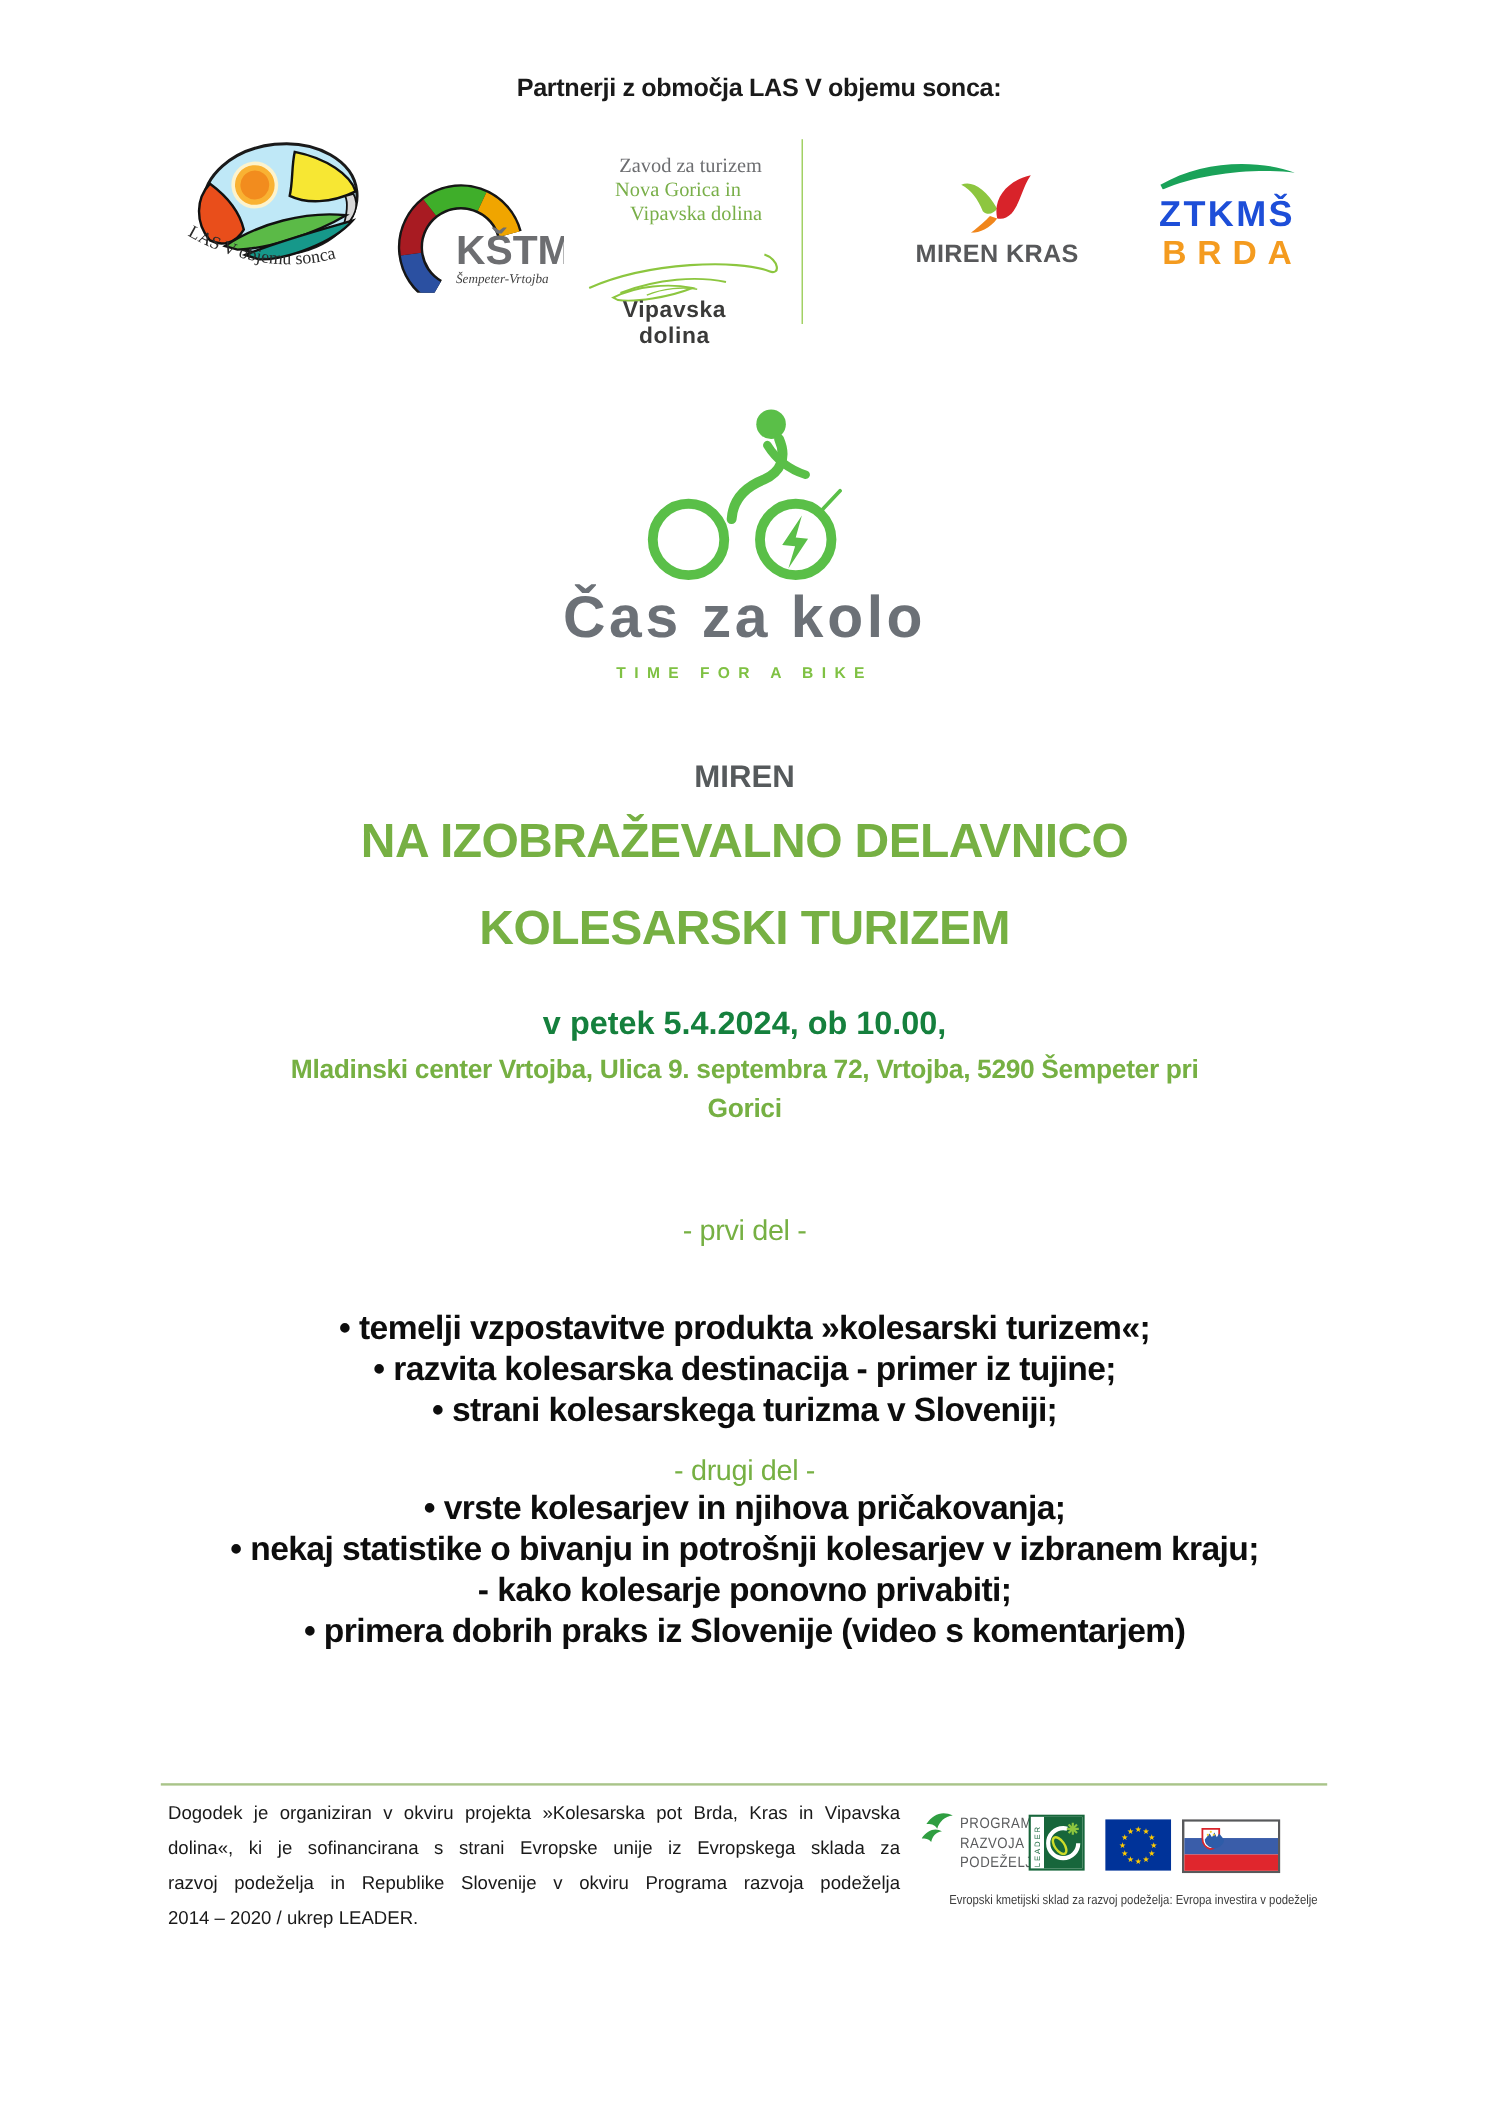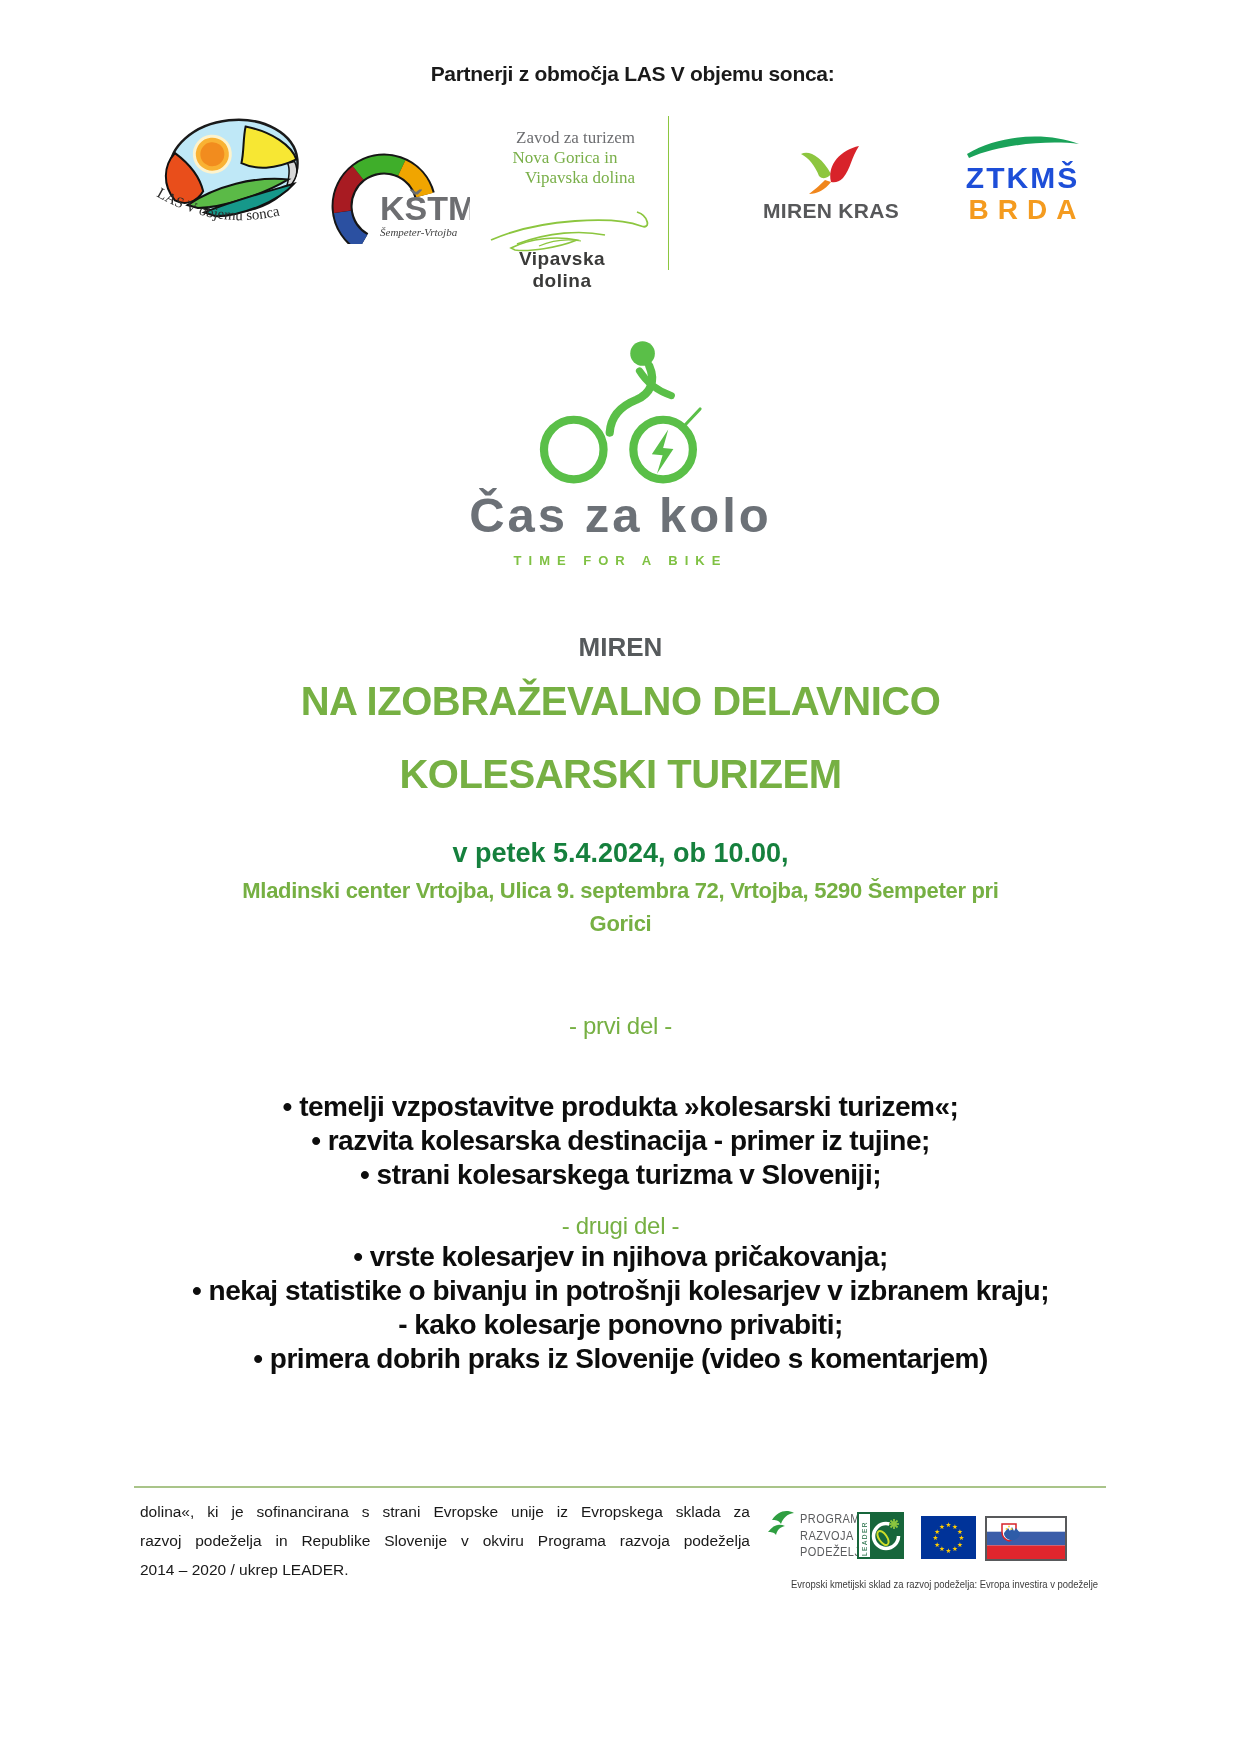--- a/index.html
+++ b/index.html
@@ -162,20 +162,21 @@
   <div class="center-line agenda-items part2-items">
     <div>• vrste kolesarjev in njihova pričakovanja;</div>
     <div>• nekaj statistike o bivanju in potrošnji kolesarjev v izbranem kraju;</div>
     <div>- kako kolesarje ponovno privabiti;</div>
     <div>• primera dobrih praks iz Slovenije (video s komentarjem)</div>
   </div>
 
   <div class="abs separator"></div>
 
   <div class="abs footer-text">
+    <div class="foot-line">Dogodek je organiziran v okviru projekta »Kolesarska pot Brda, Kras in Vipavska</div>
     <div class="foot-line">dolina«, ki je sofinancirana s strani Evropske unije iz Evropskega sklada za</div>
     <div class="foot-line">razvoj podeželja in Republike Slovenije v okviru Programa razvoja podeželja</div>
     <div class="foot-line last">2014 – 2020 / ukrep LEADER.</div>
   </div>
 
   <svg class="abs prp-birds" width="30" height="36" viewBox="0 0 30 36">
     <path d="M4,12 C10,3 18,1 26,5 C19,6 15,10 13,16 C11,12 7,12 4,12 Z" fill="#2f9e41"></path>
     <path d="M0,24 C5,17 11,15 17,18 C12,19 9,22 8,27 C6,24 3,24 0,24 Z" fill="#2f9e41"></path>
   </svg>
   <div class="abs prp-text">

